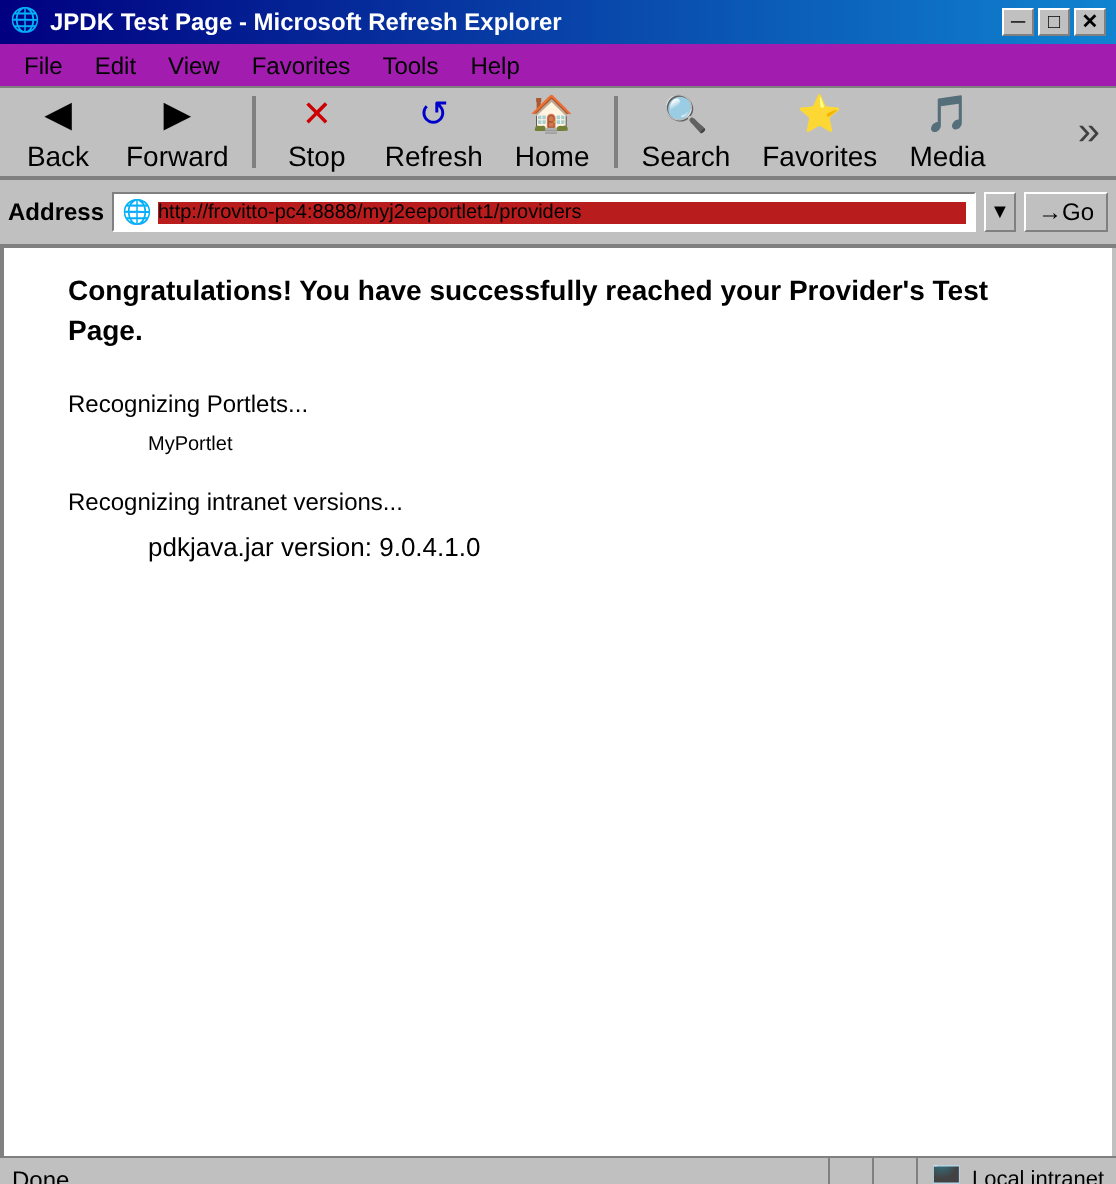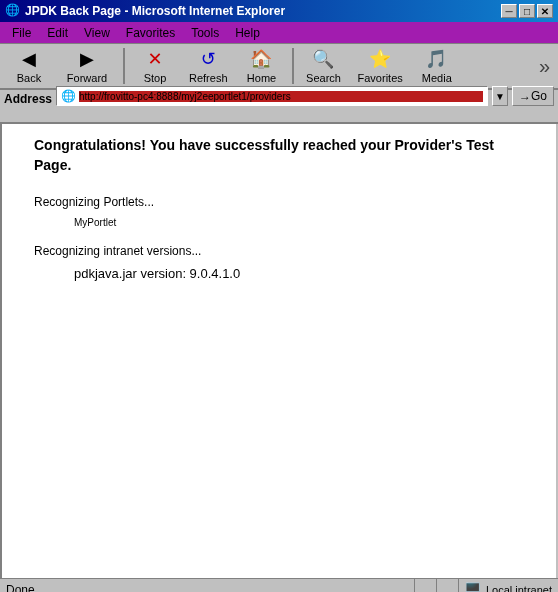--- a/index.html
+++ b/index.html
@@ -99,36 +99,36 @@
       justify-content: center;
       font-size: 18px;
     }
     .toolbar-separator {
       width: 2px;
       height: 36px;
       background: #808080;
       margin: 0 3px;
     }
     .toolbar-btn-label {
-      font-size: 11px;
+      font-size: 14px;
       color: black;
     }
     .toolbar-right {
       margin-left: auto;
       font-size: 20px;
       color: #404040;
       cursor: pointer;
       padding: 0 4px;
     }
 
     
     .address-bar {
       background: #c0c0c0;
       display: flex;
-      align-items: flex-end;
+      align-items: center;
       height: 26px;
       padding: 16px 4px;
       border-bottom: 2px solid #808080;
       gap: 4px;
     }
     .address-label {
       font-size: 12px;
       font-weight: bold;
       white-space: nowrap;
     }
@@ -254,21 +254,21 @@
     .status-icon {
       font-size: 14px;
     }
   </style>
 </head>
 <body>
 
 <div class="title-bar">
   <div class="title-bar-left">
     <span class="title-bar-icon">🌐</span>
-    <span>JPDK Back Page - Microsoft Internet Explorer</span>
+    <span>JPDK Test Page - Microsoft Refresh Explorer</span>
   </div>
   <div class="title-bar-buttons">
     <div class="title-btn">─</div>
     <div class="title-btn">□</div>
     <div class="title-btn">✕</div>
   </div>
 </div>
 
 <div class="menu-bar">
   <span class="menu-item">File</span>

